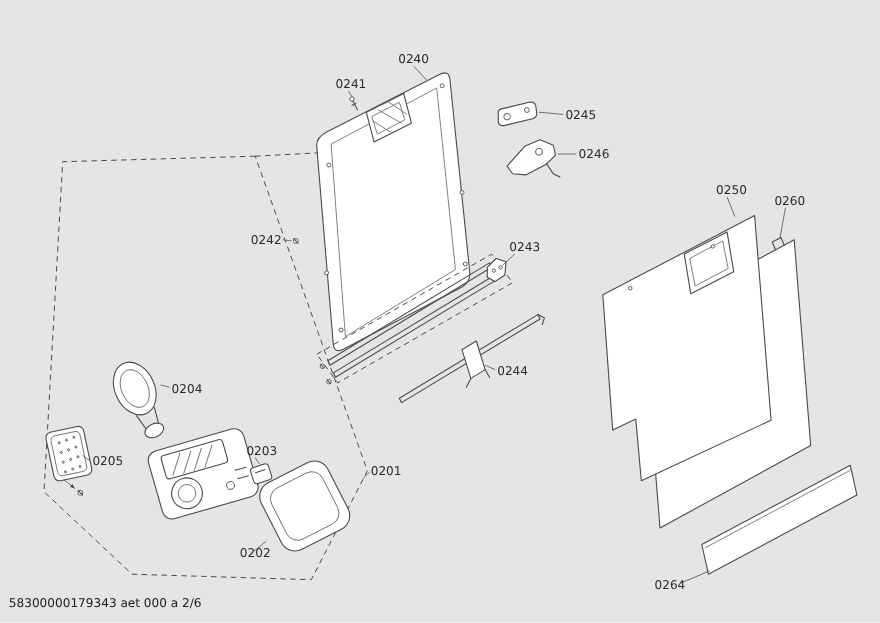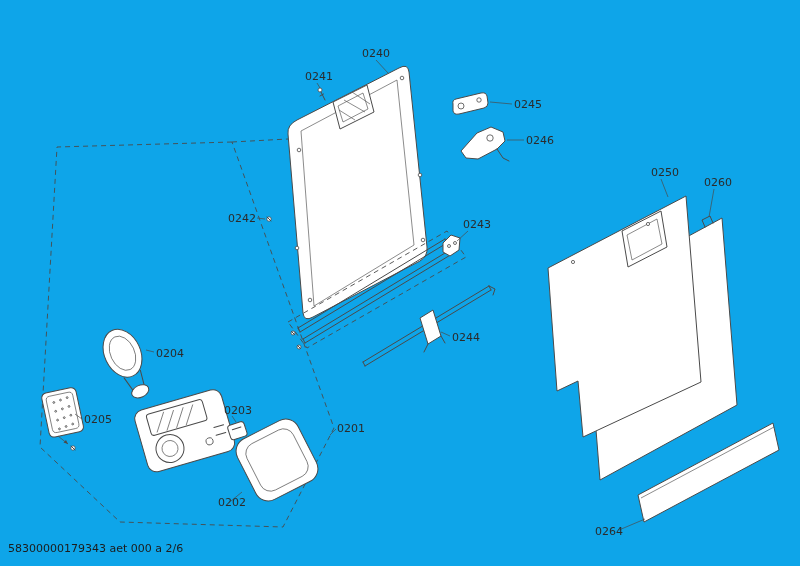--- a/index.html
+++ b/index.html
@@ -4,21 +4,21 @@
 <style>
   html, body {
     margin: 0; padding: 0;
     width: 800px; height: 566px;
     background: #ffffff;
     overflow: hidden;
   }
   .page {
     position: relative;
     width: 800px; height: 566px;
-    background: #0ea5e9;
+    background: #e5e5e5;
     font-family: "DejaVu Sans", "Liberation Sans", sans-serif;
   }
   svg { display: block; }
   .part-label {
     font-family: "DejaVu Sans", "Liberation Sans", sans-serif;
     font-size: 11px;
     fill: #2b2b2b;
   }
   .footer-text {
     font-family: "DejaVu Sans", "Liberation Sans", sans-serif;

